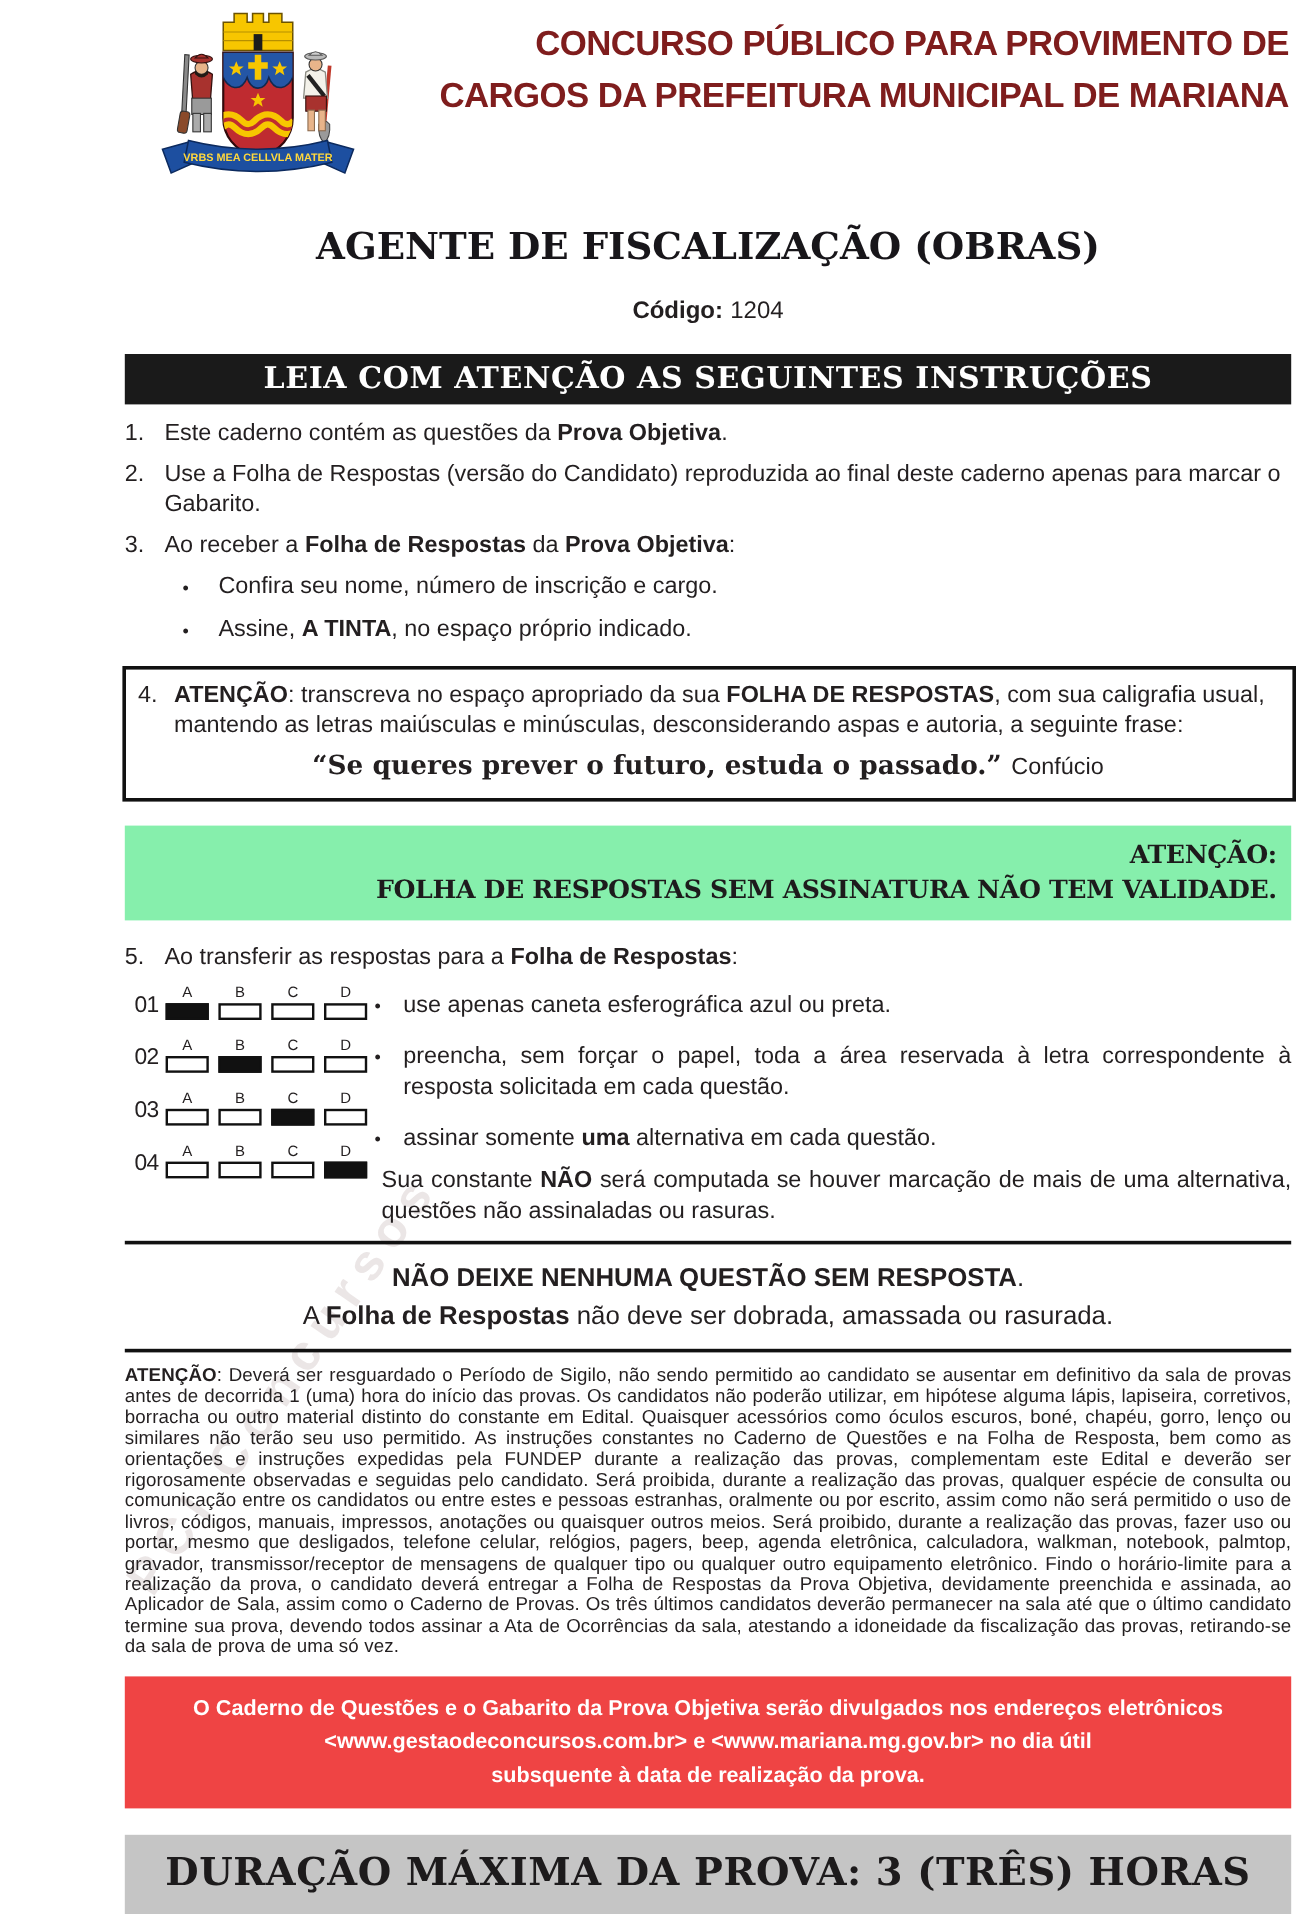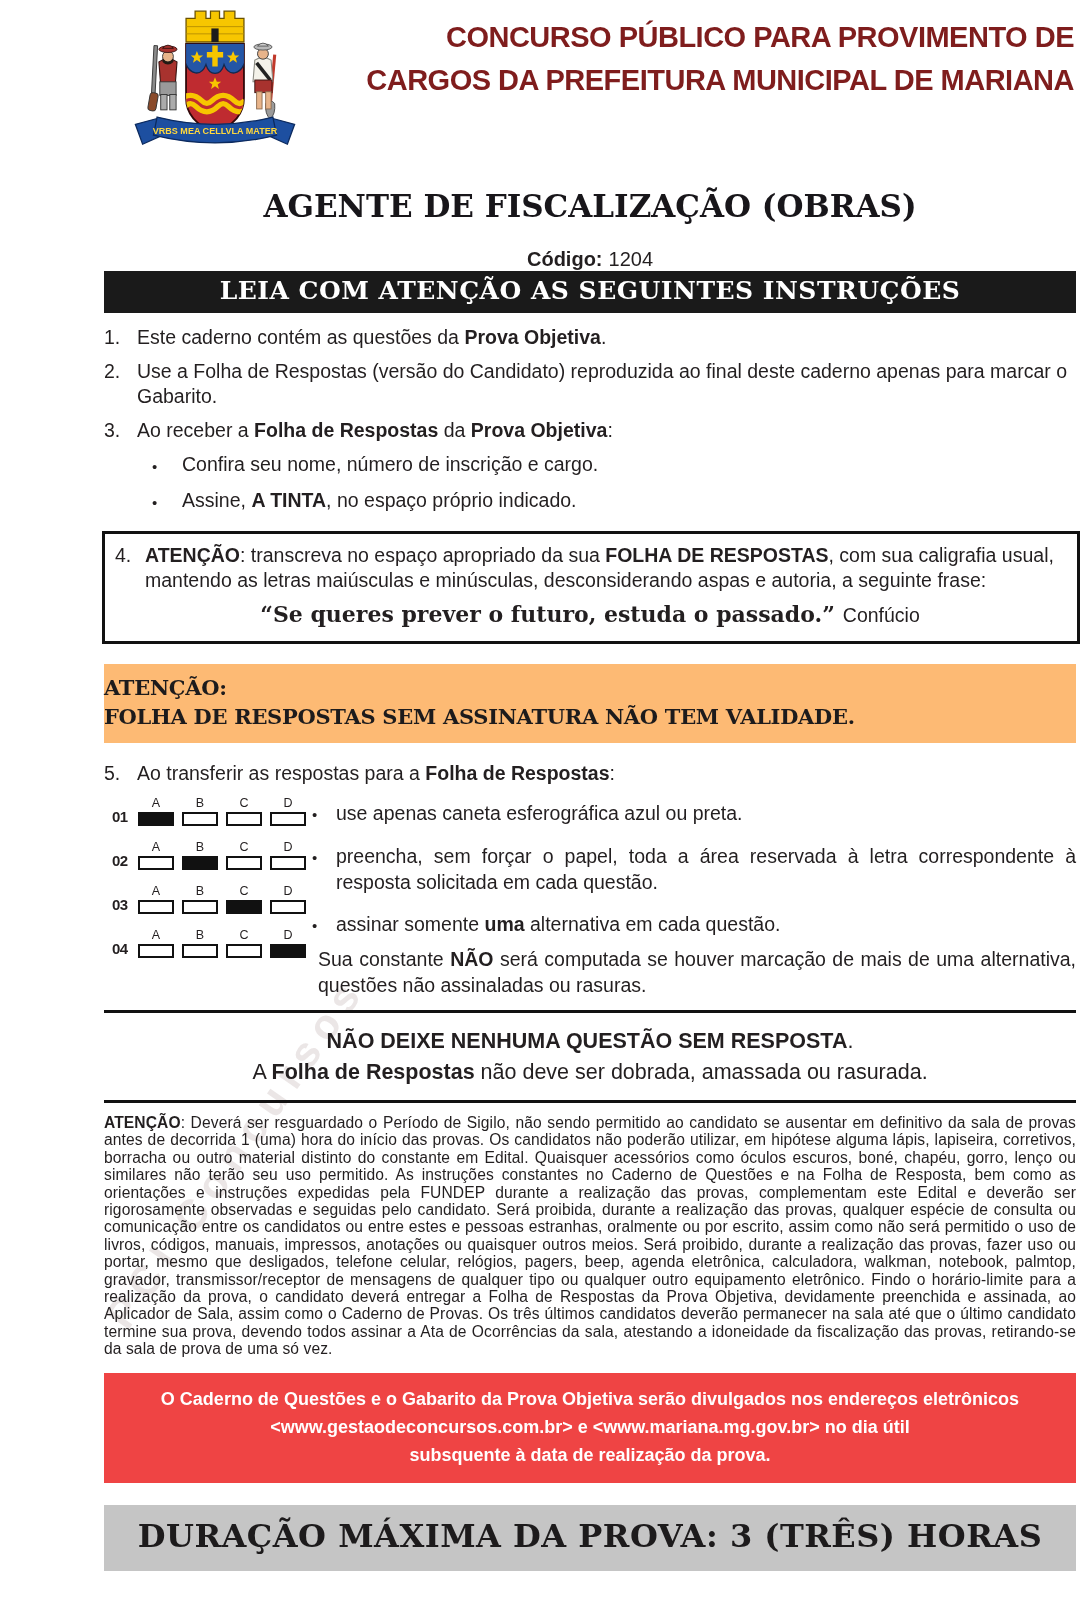--- a/index.html
+++ b/index.html
@@ -27,21 +27,21 @@
   .content{margin:0 10px 0 104px;position:relative;z-index:1;}
 
   .exam-title{
     text-align:center;font-family:"DejaVu Serif",serif;font-weight:bold;
     font-size:31px;margin:26px 0 0 0;letter-spacing:0px;color:#18161a;
   }
   .code-line{text-align:center;font-size:20px;margin-top:24px;}
   .code-line .b{margin-right:6px;}
 
   .banner{
-    background:#1a1a1a;color:#ffffff;text-align:center;
+    margin-top:24px;background:#1a1a1a;color:#ffffff;text-align:center;
     font-family:"DejaVu Serif",serif;font-weight:bold;font-size:25px;
     padding:5px 0 8px 0;letter-spacing:0.5px;
   }
 
   .ilist{margin-top:12px;font-size:19.5px;line-height:25px;}
   .li{display:flex;margin-top:9px;}
   .li .num{flex:none;width:33px;}
   .li .txt{flex:1;}
   .sub{display:flex;margin-top:9px;padding-left:48px;}
   .sub .dot{flex:none;width:30px;font-size:15px;padding-top:2px;}
@@ -49,31 +49,31 @@
   .box4{
     border:3px solid #111;margin:16px -4px 0 -2px;padding:9px 12px 13px 10px;
     font-size:19.5px;line-height:25px;
   }
   .box4 .num{flex:none;width:30px;}
   .quote{text-align:center;margin-top:9px;}
   .qtext{font-family:"DejaVu Serif",serif;font-weight:bold;font-size:22px;}
   .qauthor{font-size:19.5px;margin-left:8px;}
 
   .graybox{
-    background:#fdba74;margin-top:20px;text-align:left;
+    background:#86efac;margin-top:20px;text-align:right;
     font-family:"DejaVu Serif",serif;font-weight:bold;font-size:21px;
-    letter-spacing:-0.3px;padding:9px 0 12px 0;line-height:29px;color:#1d1b1c;
+    letter-spacing:-0.3px;padding:9px 12px 12px 0;line-height:29px;color:#1d1b1c;
   }
 
   .item5{margin-top:18px;}
 
   .transfer{display:flex;margin-top:2px;}
   .grid{flex:none;width:200px;padding-top:9px;padding-left:8px;}
   .ag-row{display:flex;align-items:flex-end;margin-bottom:15px;}
-  .ag-num{font-weight:bold;font-size:15px;width:26px;flex:none;padding-bottom:1px;letter-spacing:-0.5px;}
+  .ag-num{font-weight:normal;font-size:19px;width:26px;flex:none;padding-bottom:1px;letter-spacing:-0.5px;}
   .ag-cell{display:flex;flex-direction:column;align-items:center;margin-right:8px;}
   .ag-letter{font-size:12.5px;line-height:13px;margin-bottom:2px;}
   .ag-box{width:32px;height:10px;border:2px solid #111;background:#fff;}
   .ag-box.filled{background:#111;}
   .bullets{flex:1;font-size:19.5px;line-height:26px;padding-top:8px;}
   .tb{display:flex;}
   .tb .dot{flex:none;width:24px;font-size:15px;padding-top:2px;}
   .tb .txt{flex:1;}
   .tb.just .txt{text-align:justify;}
   .tb-b1{margin-top:4px;}

